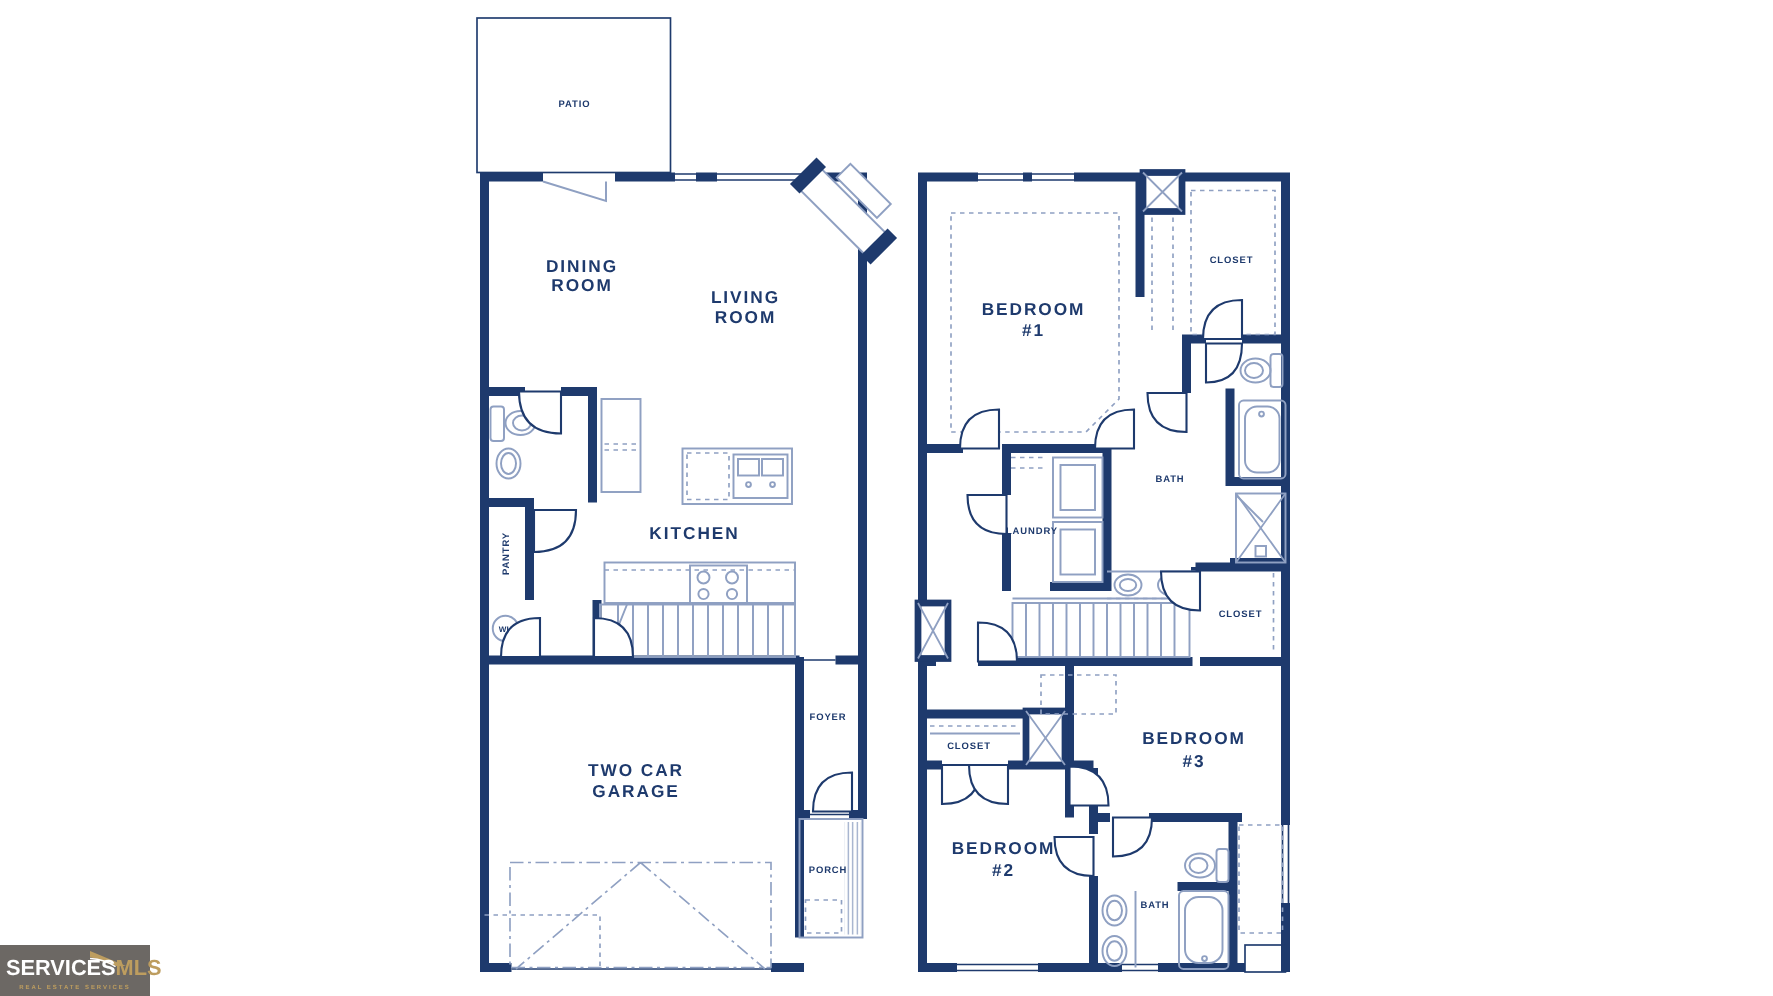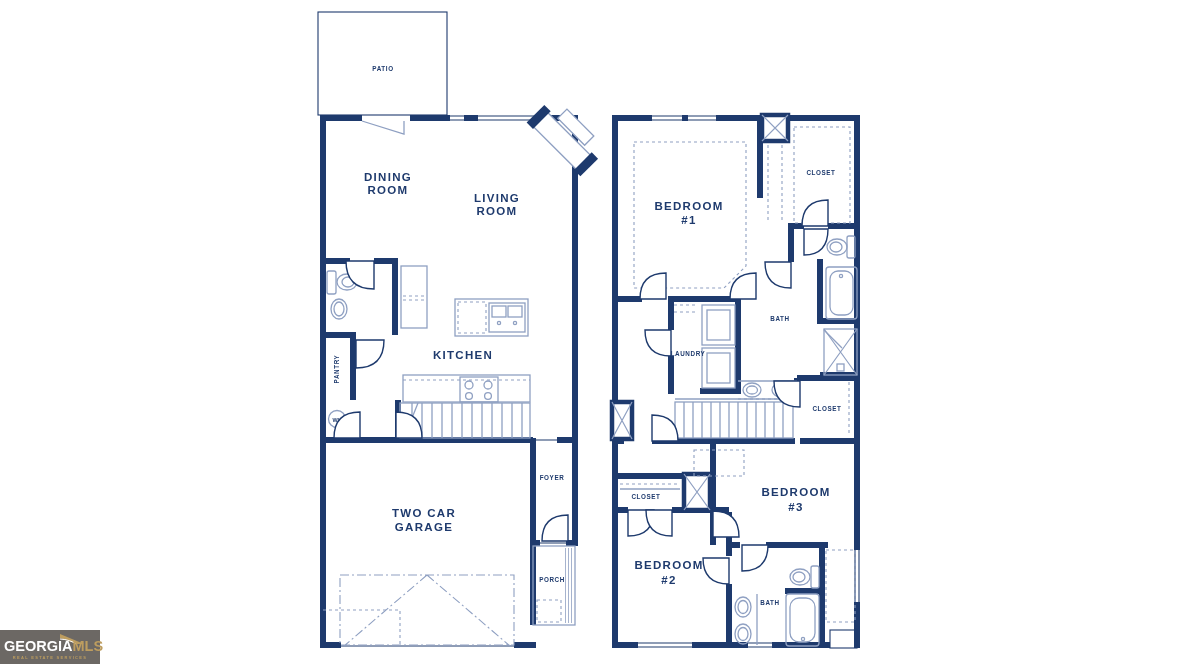--- a/index.html
+++ b/index.html
@@ -305,16 +305,16 @@
     <text x="770" y="605" class="sm">BATH</text>
   </g>
 </svg>
 
 <div class="logo">
   <div class="logo-inner">
     <svg class="roof" width="92" height="14" viewBox="0 0 92 14">
       <polygon points="56,3 80,13 73,13 56,7" fill="var(--logo_gold)"></polygon>
       <path d="M56,8 Q66,8.5 73,13.5" stroke="#ffffff" stroke-width="1" fill="none"></path>
     </svg>
-    <div class="logo-row"><span class="white">GEORGIA</span><span class="gold">MLS</span></div>
+    <div class="logo-row"><span class="white">SERVICES</span><span class="gold">MLS</span></div>
     <div class="logo-tag">REAL ESTATE SERVICES</div>
   </div>
 </div>
 
 </body></html>

